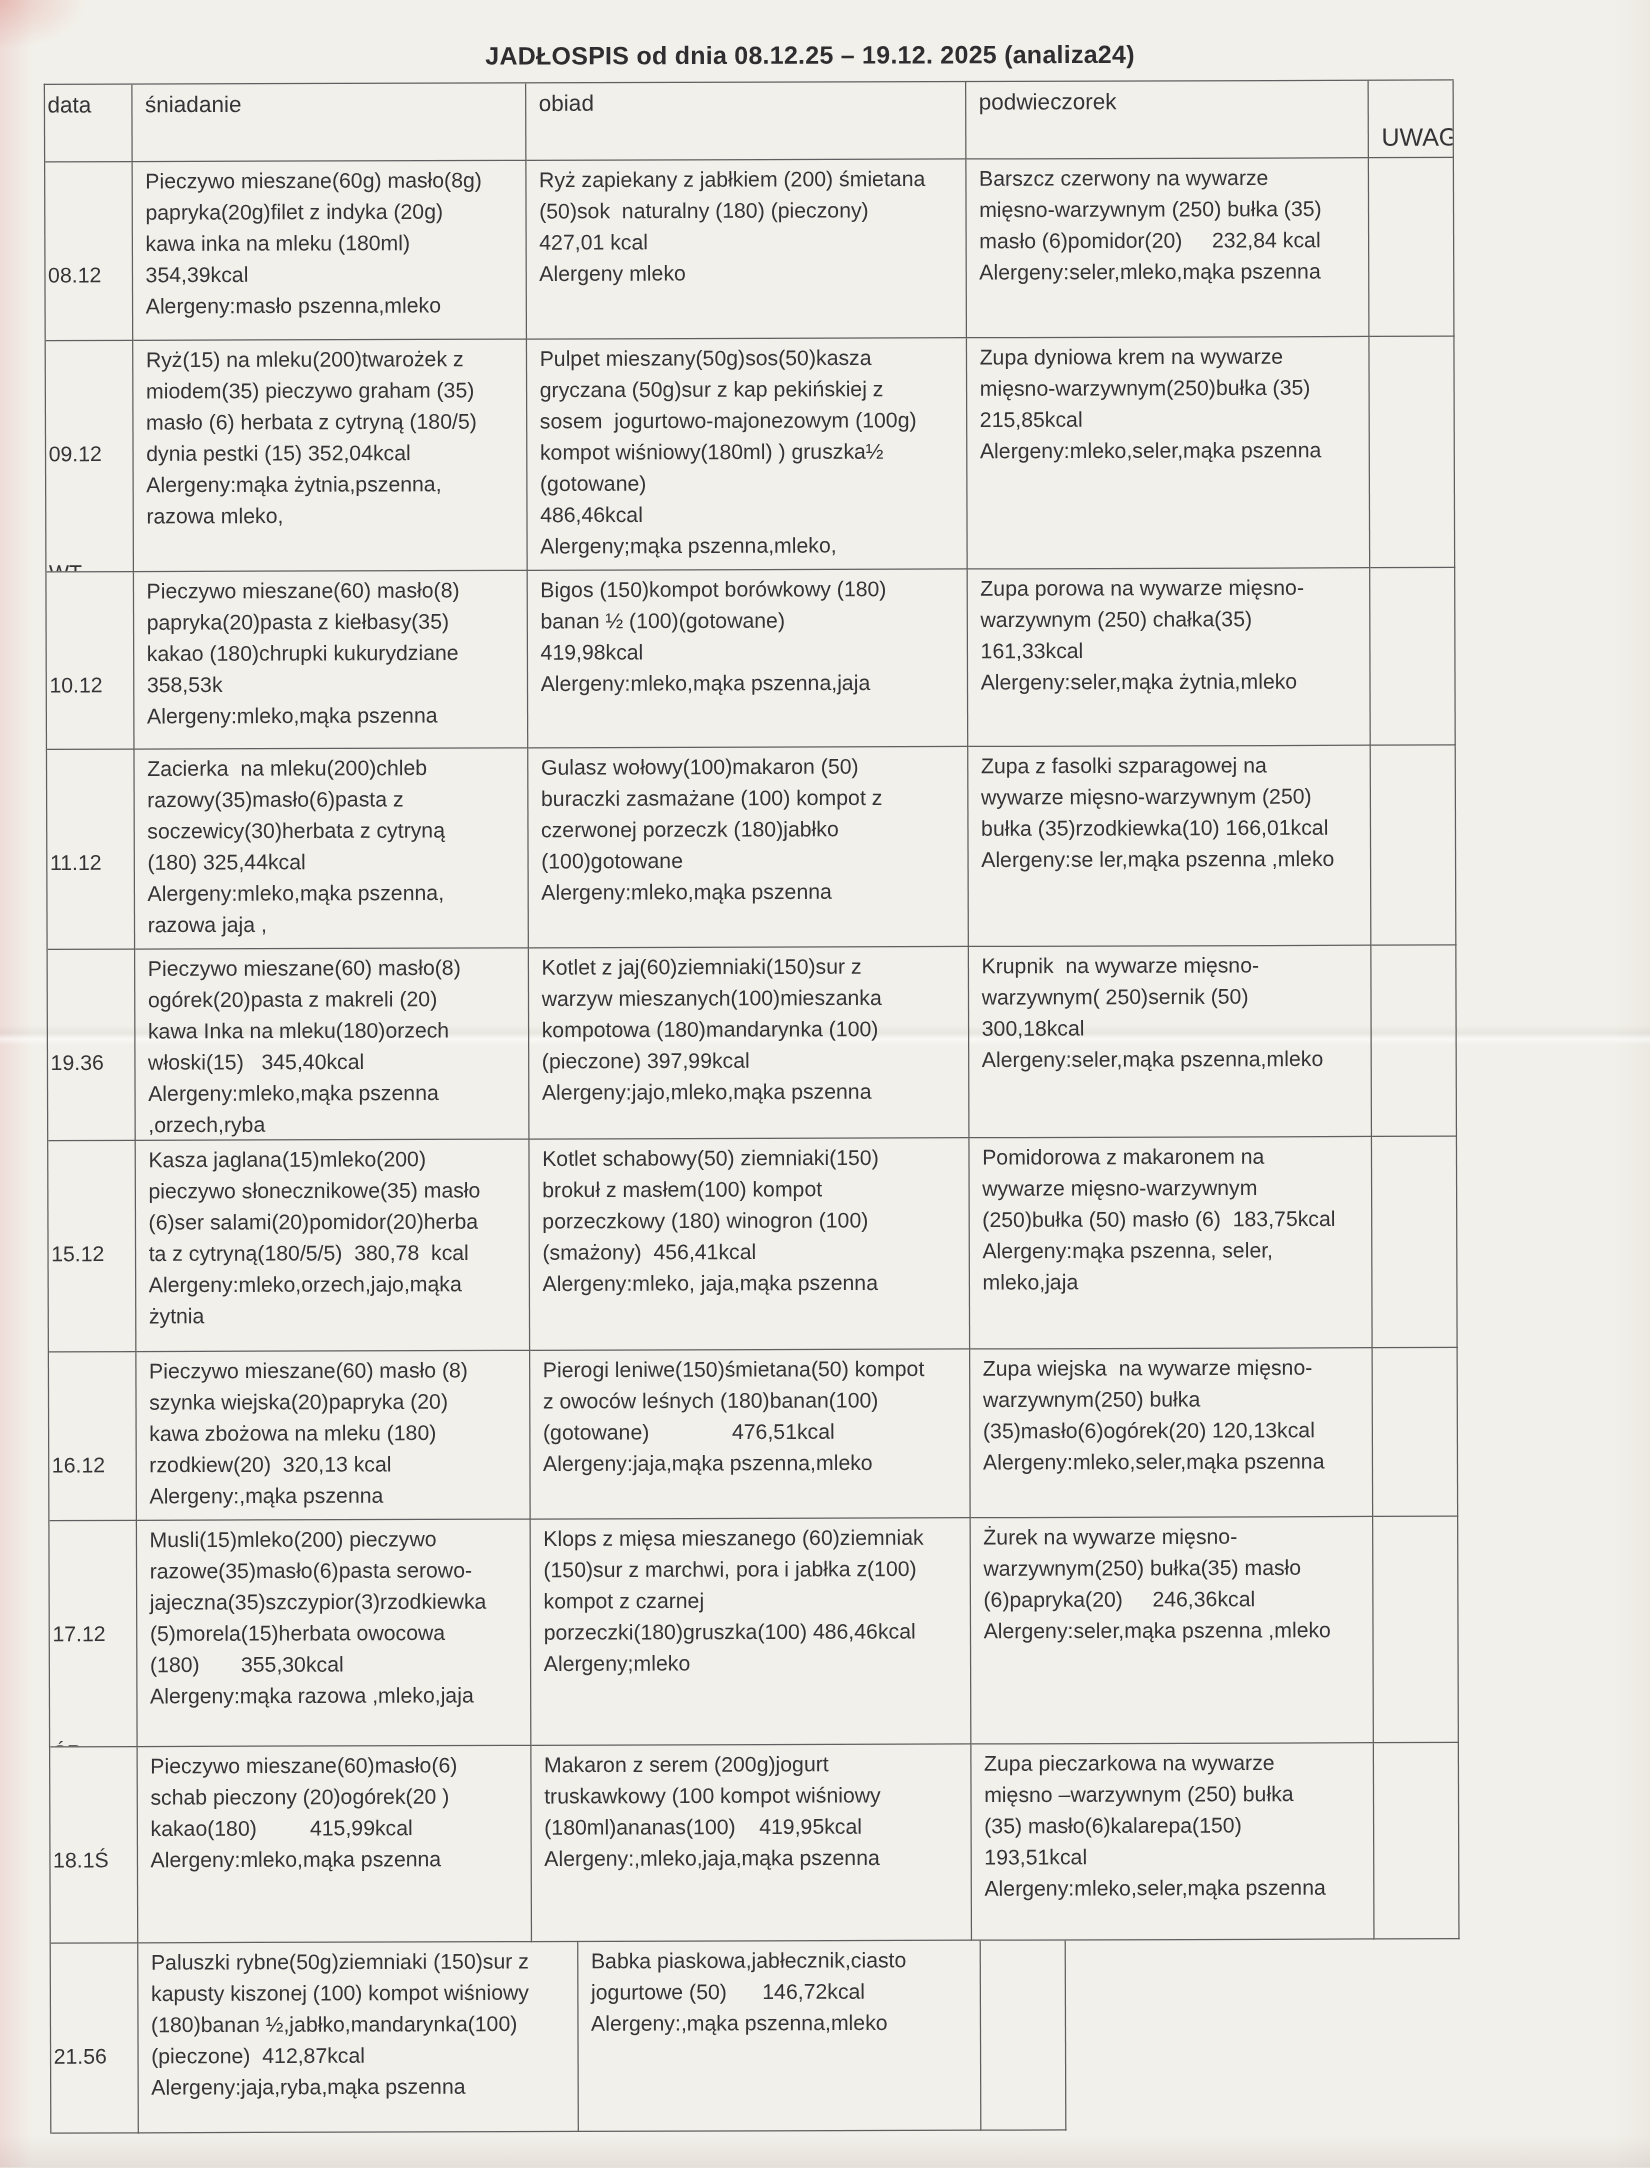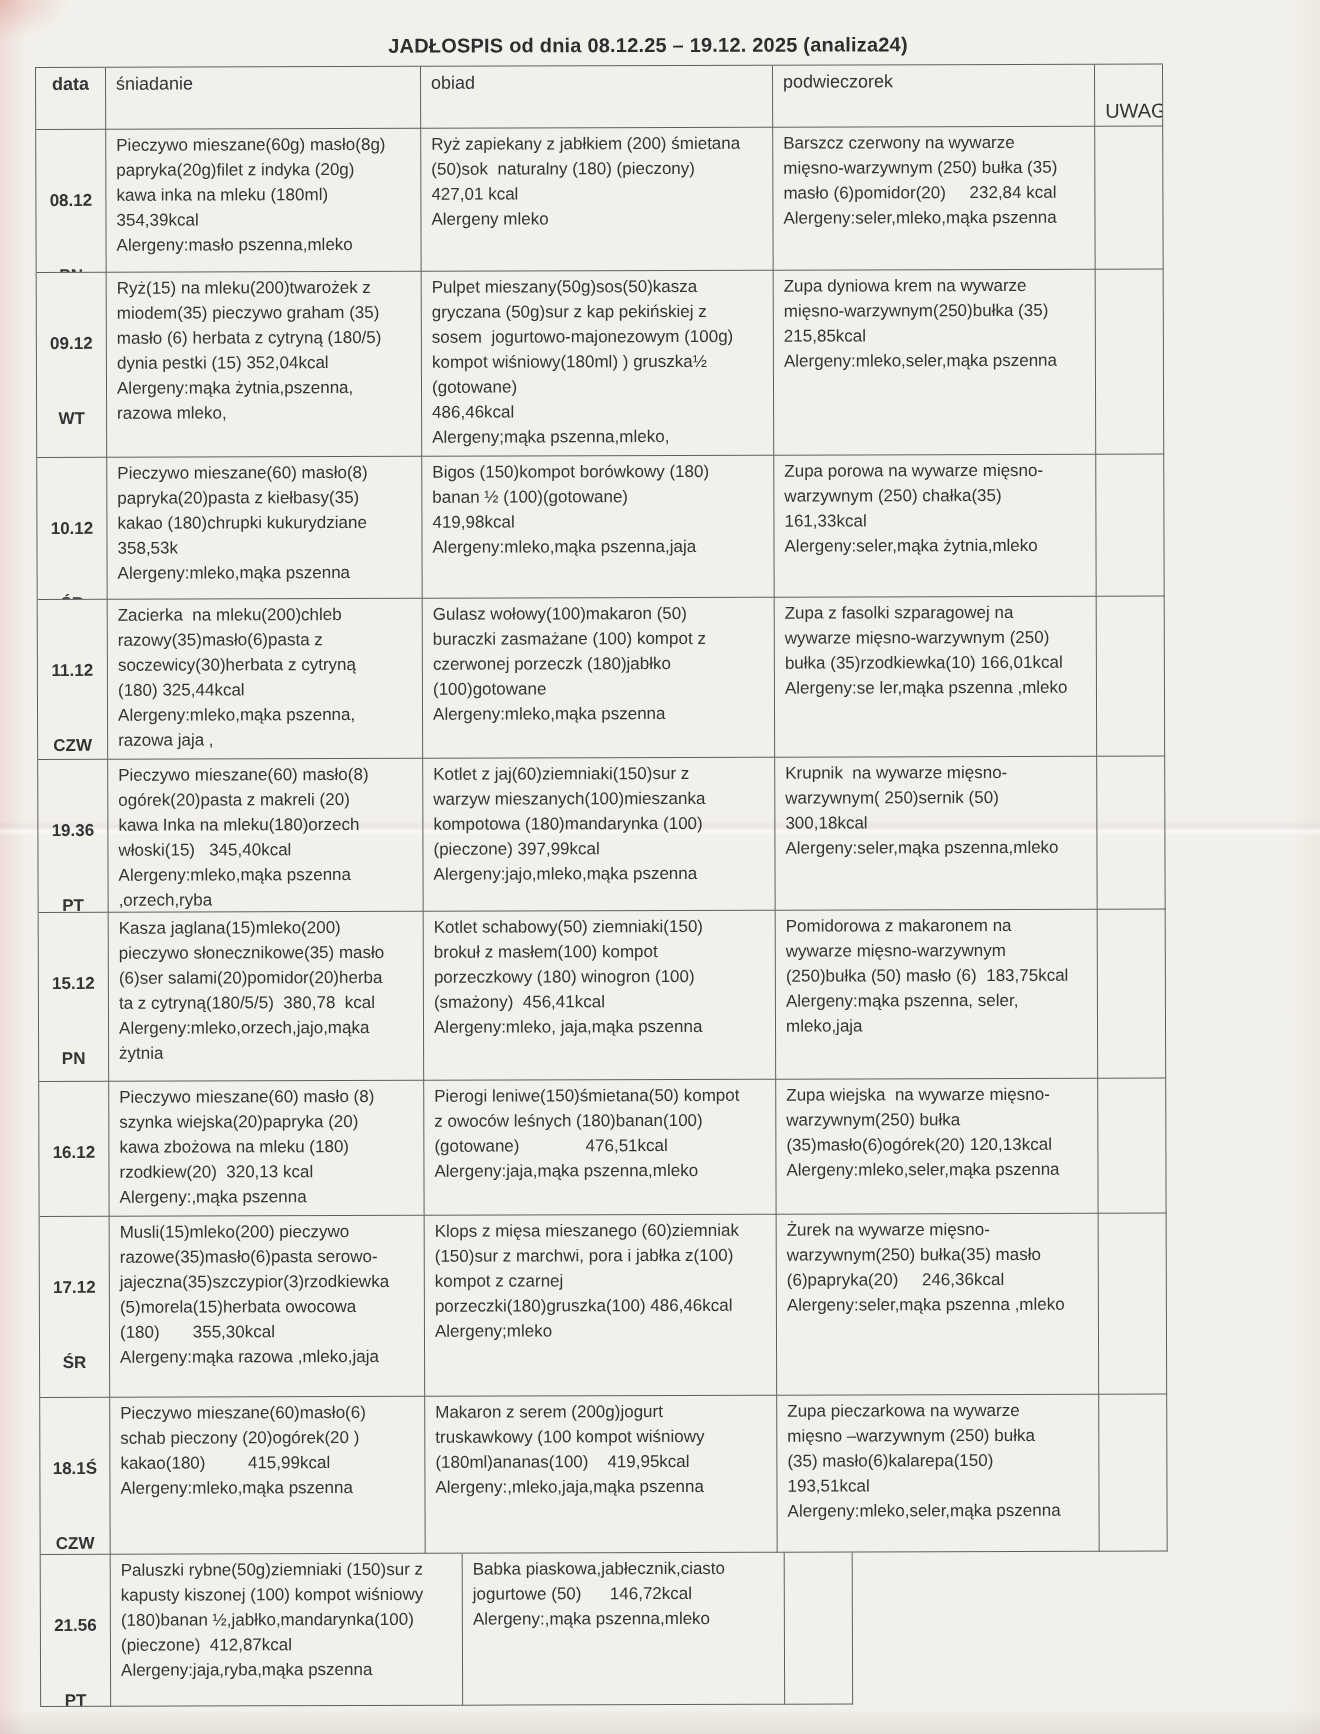--- a/index.html
+++ b/index.html
@@ -38,32 +38,32 @@
     color:#343437;
   }
   .trow{display:flex;}
   .cell{
     box-sizing:border-box;
     border-right:1.5px solid #5f5f5f;border-bottom:1.5px solid #5f5f5f;
     padding:3px 8px 0 10px;
     font-size:17px;line-height:25px;
     white-space:pre-wrap;overflow:hidden;
   }
-  .c-date{width:70px;text-align:center;padding:8px 2px 0 2px;font-weight:bold;}
+  .c-date{width:70px;text-align:left;padding:8px 2px 0 2px;}
   .c-sn{width:315px;}
   .c-ob{width:352px;}
   .c-pd{width:322px;}
   .c-uw{width:68px;}
   .thead{height:62px;}
   .thead .cell{font-size:18px;padding-top:4px;}
   .thead .c-uw{display:flex;align-items:flex-end;padding-bottom:2px;font-size:20px;}
   .r0{height:143px;} .r1{height:185px;} .r2{height:142px;} .r3{height:160px;}
   .r4{height:153px;} .r5{height:169px;} .r6{height:135px;} .r7{height:181px;}
   .r8{height:157px;} .r9{height:152px;}
-  .datecell div{display:block;}
+  .datecell div{display:block;margin-top:20px;}
 </style>
 </head>
 <body>
 
 <div class="page">
   <div class="corner-tint"></div>
   <div class="crease"></div>
 
   <div class="title">JADŁOSPIS od dnia 08.12.25 – 19.12. 2025 (analiza24)</div>
 

